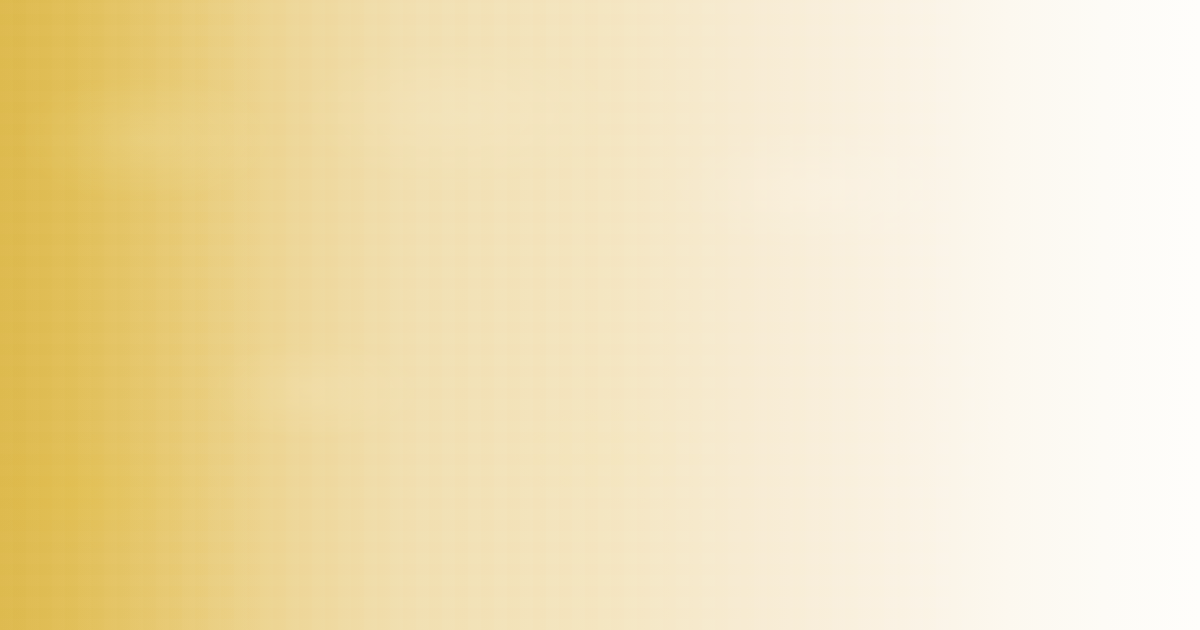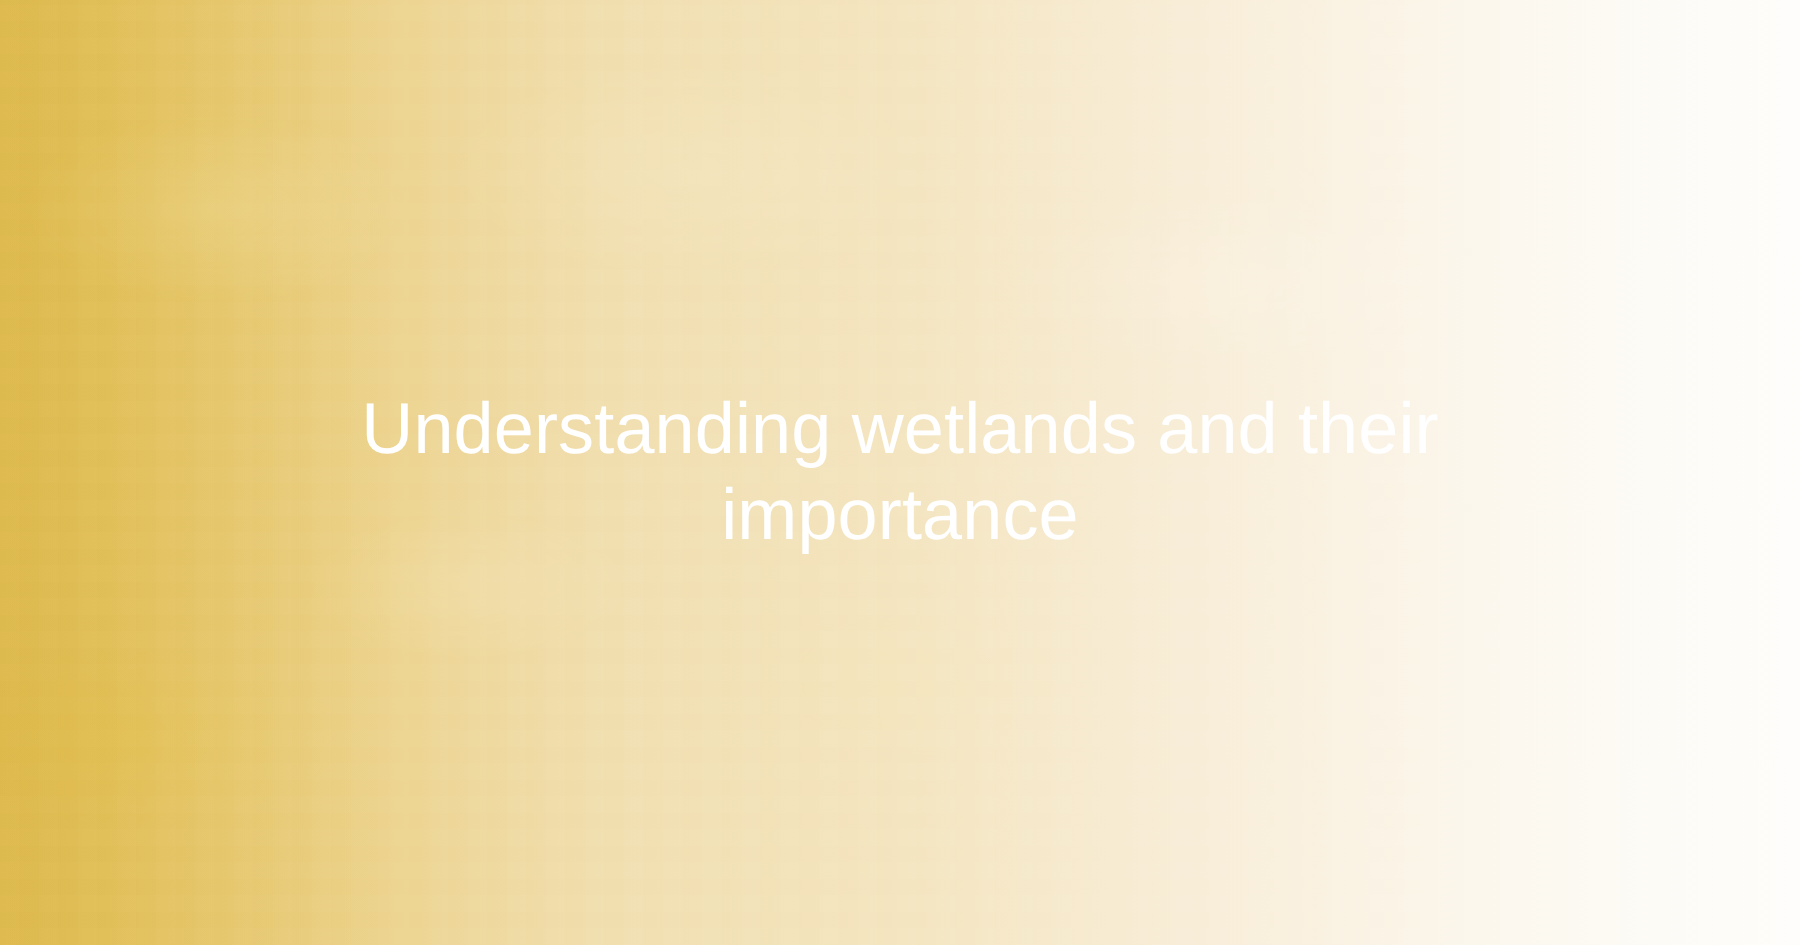--- a/index.html
+++ b/index.html
@@ -87,17 +87,14 @@
   }
 </style>
 </head>
 <body>
 
 <div class="banner">
 
   <div class="texture-overlay"></div>
   <div class="edge-shade"></div>
 
-  <div class="title-block">
-    <h1 class="banner-title"><span>Understanding wetlands and</span> <span>their importance</span></h1>
-  </div>
 
 </div>
 
 </body></html>

